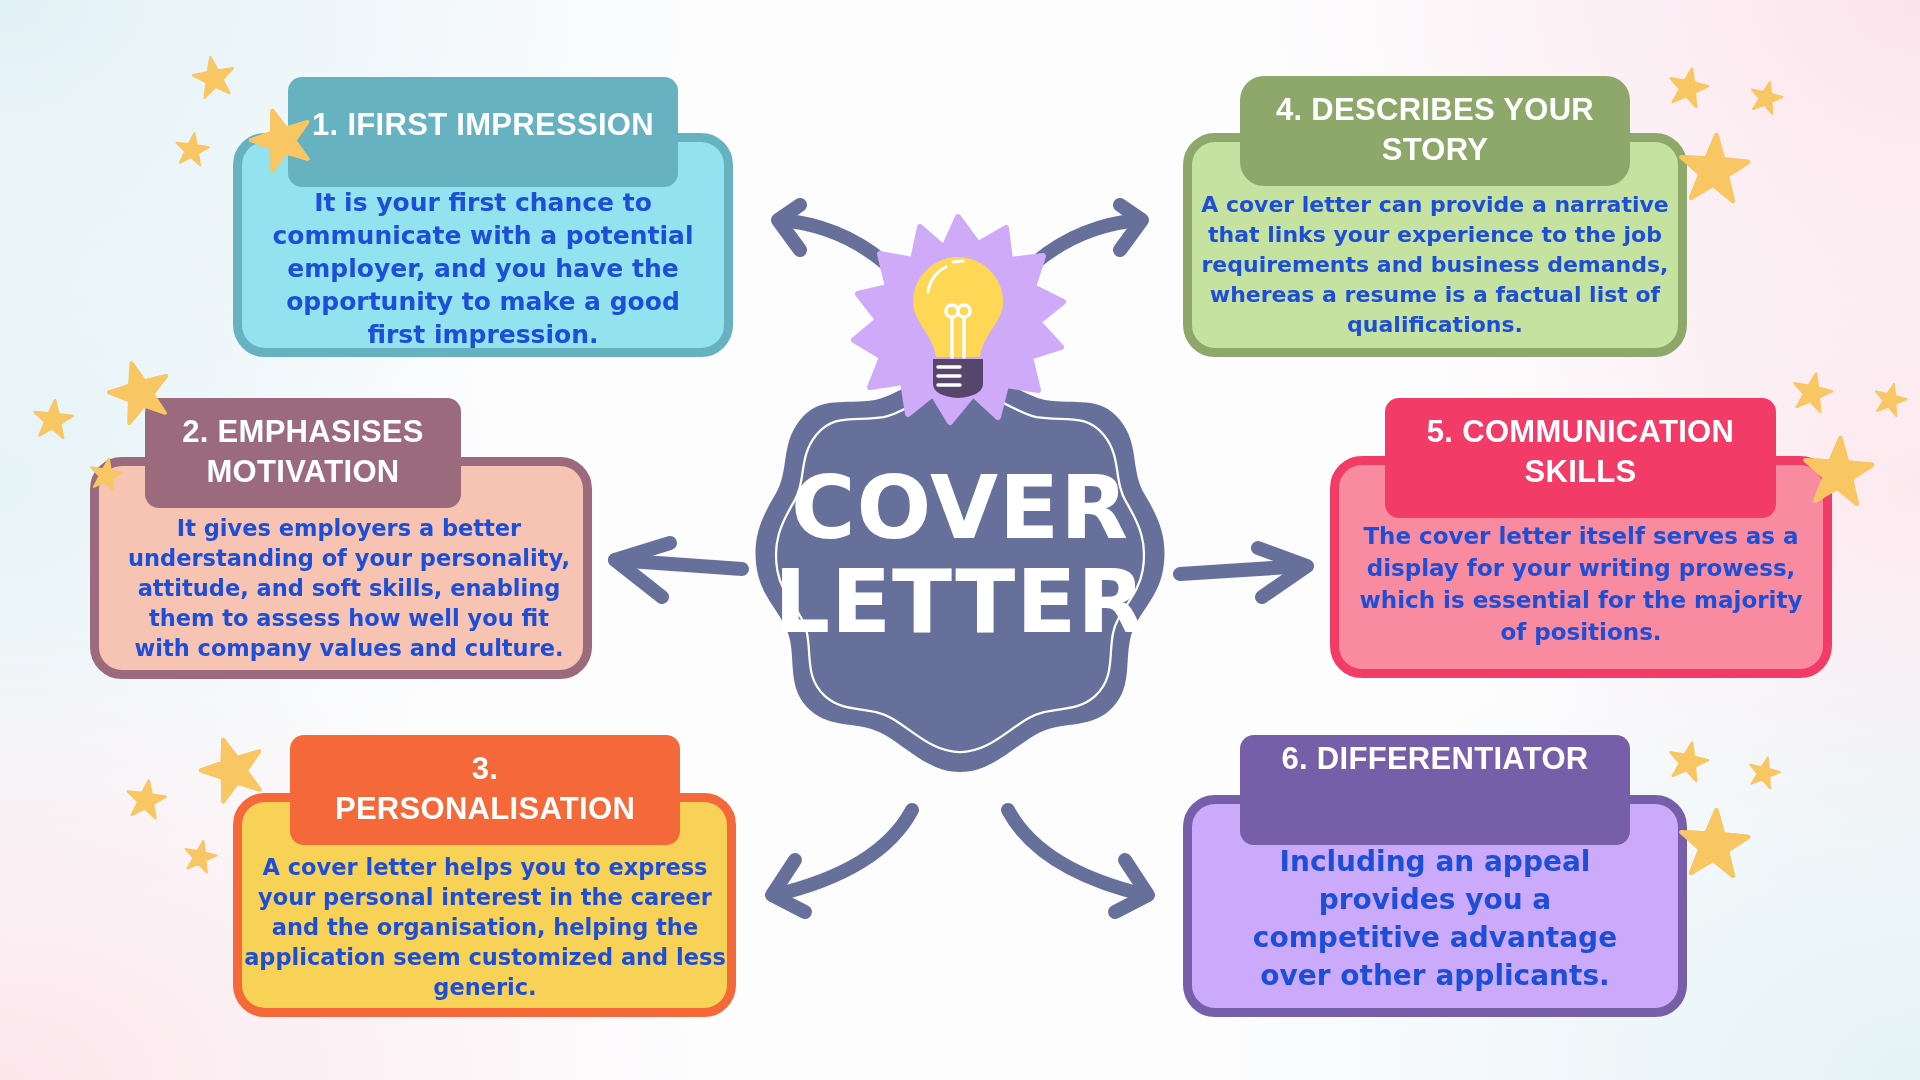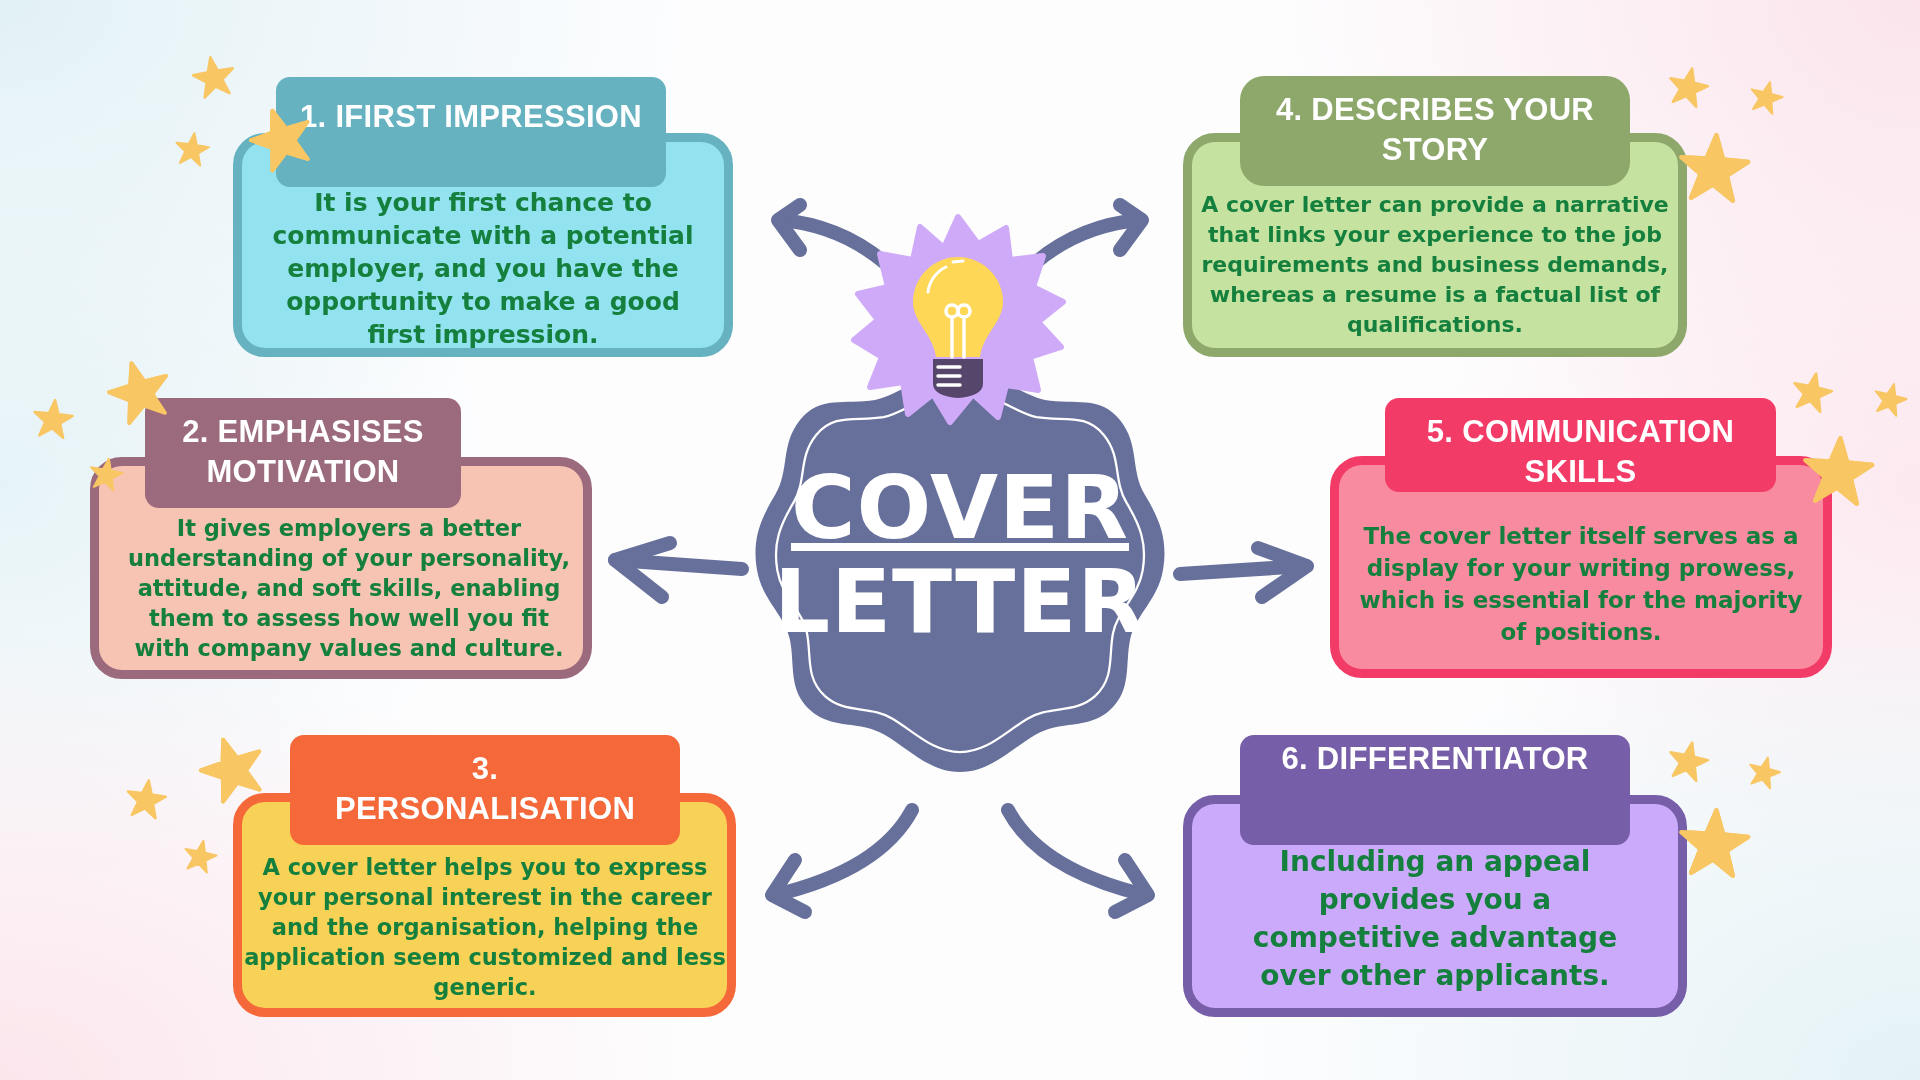--- a/index.html
+++ b/index.html
@@ -23,21 +23,21 @@
   .card-header {
     position:absolute; box-sizing:border-box; border-radius:14px;
     display:flex; align-items:flex-start; justify-content:center;
     padding-top:14px; text-align:center;
   }
   .card-title {
     color:#ffffff; font-family:"Liberation Sans", sans-serif; font-weight:700;
     font-size:31px; line-height:40px; letter-spacing:0.3px;
   }
   .card-text {
-    position:absolute; box-sizing:border-box; text-align:center; color:#15803d;
+    position:absolute; box-sizing:border-box; text-align:center; color:#1d4ed8;
     font-family:"DejaVu Sans", sans-serif; font-weight:700;
   }
   .center-title {
     position:absolute; left:760px; width:400px; text-align:center; color:#ffffff;
     font-family:"DejaVu Sans", sans-serif; font-weight:700; font-size:88px; line-height:92px;
     letter-spacing:1px;
   }
 </style>
 </head>
 <body>
@@ -139,26 +139,26 @@
       <path fill="#fed756" d="M-45,-20 A45,45 0 1 1 45,-20 C45,0 25,12 22,35 L-22,35 C-25,12 -45,0 -45,-20 Z"></path>
       <path fill="none" stroke="#ffffff" stroke-width="3" stroke-linecap="round" d="M-30,-30 A32,32 0 0 1 -12,-55"></path>
       <path fill="none" stroke="#ffffff" stroke-width="3" stroke-linecap="round" d="M-5,-60 L5,-61"></path>
       <path fill="none" stroke="#ffffff" stroke-width="3.5" stroke-linecap="round" d="M-6,35 L-6,-5 M6,35 L6,-5 M-6,-5 C-14,-5 -14,-17 -6,-17 C2,-17 2,-5 -6,-5 M6,-5 C-2,-5 -2,-17 6,-17 C14,-17 14,-5 6,-5"></path>
       <path fill="#57466b" d="M-25,37 L25,37 L25,62 C25,70 15,75 0,76 C-15,75 -25,70 -25,62 Z"></path>
       <path fill="none" stroke="#ffffff" stroke-width="3.5" stroke-linecap="round" d="M-20,45 L2,45 M-20,54 L2,54 M-20,63 L2,63"></path>
     </g>
   </g>
 </svg>
 
-<div class="center-title" style="top:462px; z-index:5;text-decoration:underline;">COVER</div>
+<div class="center-title" style="top:462px; z-index:5;">COVER</div>
 <div class="center-title" style="top:556px; z-index:5;">LETTER</div>
 
 <div class="card" style="z-index:1;">
   <div class="card-body" style="left:233px; top:133px; width:500px; height:224px; background:#92e2ef; border-color:#66b2c1;"></div>
-  <div class="card-header" style="left:276px; top:77px; width:390px; height:110px; background:#66b2c1; padding-top:20px;">
+  <div class="card-header" style="left:288px; top:77px; width:390px; height:110px; background:#66b2c1; padding-top:28px;">
     <span class="card-title">1. IFIRST IMPRESSION</span>
   </div>
   <div class="card-text" style="left:260px; top:186px; width:446px; font-size:25px; line-height:33px;">It is your first chance to communicate with a potential employer, and you have the opportunity to make a good first impression.</div>
 </div>
 <div style="position:absolute; left:0; top:0; z-index:2;">
   <svg width="120" height="120" style="position:absolute; left:222px; top:80px;" viewBox="-60 -60 120 120">
     <path fill="#f8c663" stroke="#f8c663" stroke-width="6" stroke-linejoin="round" transform="scale(0.62) rotate(-18)" d="M0,-50 L12,-16 L48,-15 L19,7 L30,42 L0,21 L-30,42 L-19,7 L-48,-15 L-12,-16 Z"></path>
   </svg>
 </div>
 
@@ -181,21 +181,21 @@
 <div class="card" style="z-index:1;">
   <div class="card-body" style="left:1183px; top:133px; width:504px; height:224px; background:#c6e2a0; border-color:#8ea86b;"></div>
   <div class="card-header" style="left:1240px; top:76px; width:390px; height:110px; background:#8ea86b;border-radius:24px;">
     <span class="card-title" style="width:330px;">4. DESCRIBES YOUR STORY</span>
   </div>
   <div class="card-text" style="left:1200px; top:190px; width:470px; font-size:22px; line-height:30px;">A cover letter can provide a narrative that links your experience to the job requirements and business demands, whereas a resume is a factual list of qualifications.</div>
 </div>
 
 <div class="card" style="z-index:1;">
   <div class="card-body" style="left:1330px; top:456px; width:502px; height:222px; background:#f98ba0; border-color:#f33b67;"></div>
-  <div class="card-header" style="left:1385px; top:398px; width:391px; height:94px; background:#f33b67;">
+  <div class="card-header" style="left:1385px; top:398px; width:391px; height:120px; background:#f33b67;">
     <span class="card-title" style="width:330px;">5. COMMUNICATION SKILLS</span>
   </div>
   <div class="card-text" style="left:1358px; top:520px; width:446px; font-size:23px; line-height:32px;">The cover letter itself serves as a display for your writing prowess, which is essential for the majority of positions.</div>
 </div>
 
 <div class="card" style="z-index:1;">
   <div class="card-body" style="left:1183px; top:795px; width:504px; height:222px; background:#cbaafb; border-color:#775ea8;"></div>
   <div class="card-header" style="left:1240px; top:735px; width:390px; height:110px; background:#775ea8; padding-top:4px;">
     <span class="card-title">6. DIFFERENTIATOR</span>
   </div>

